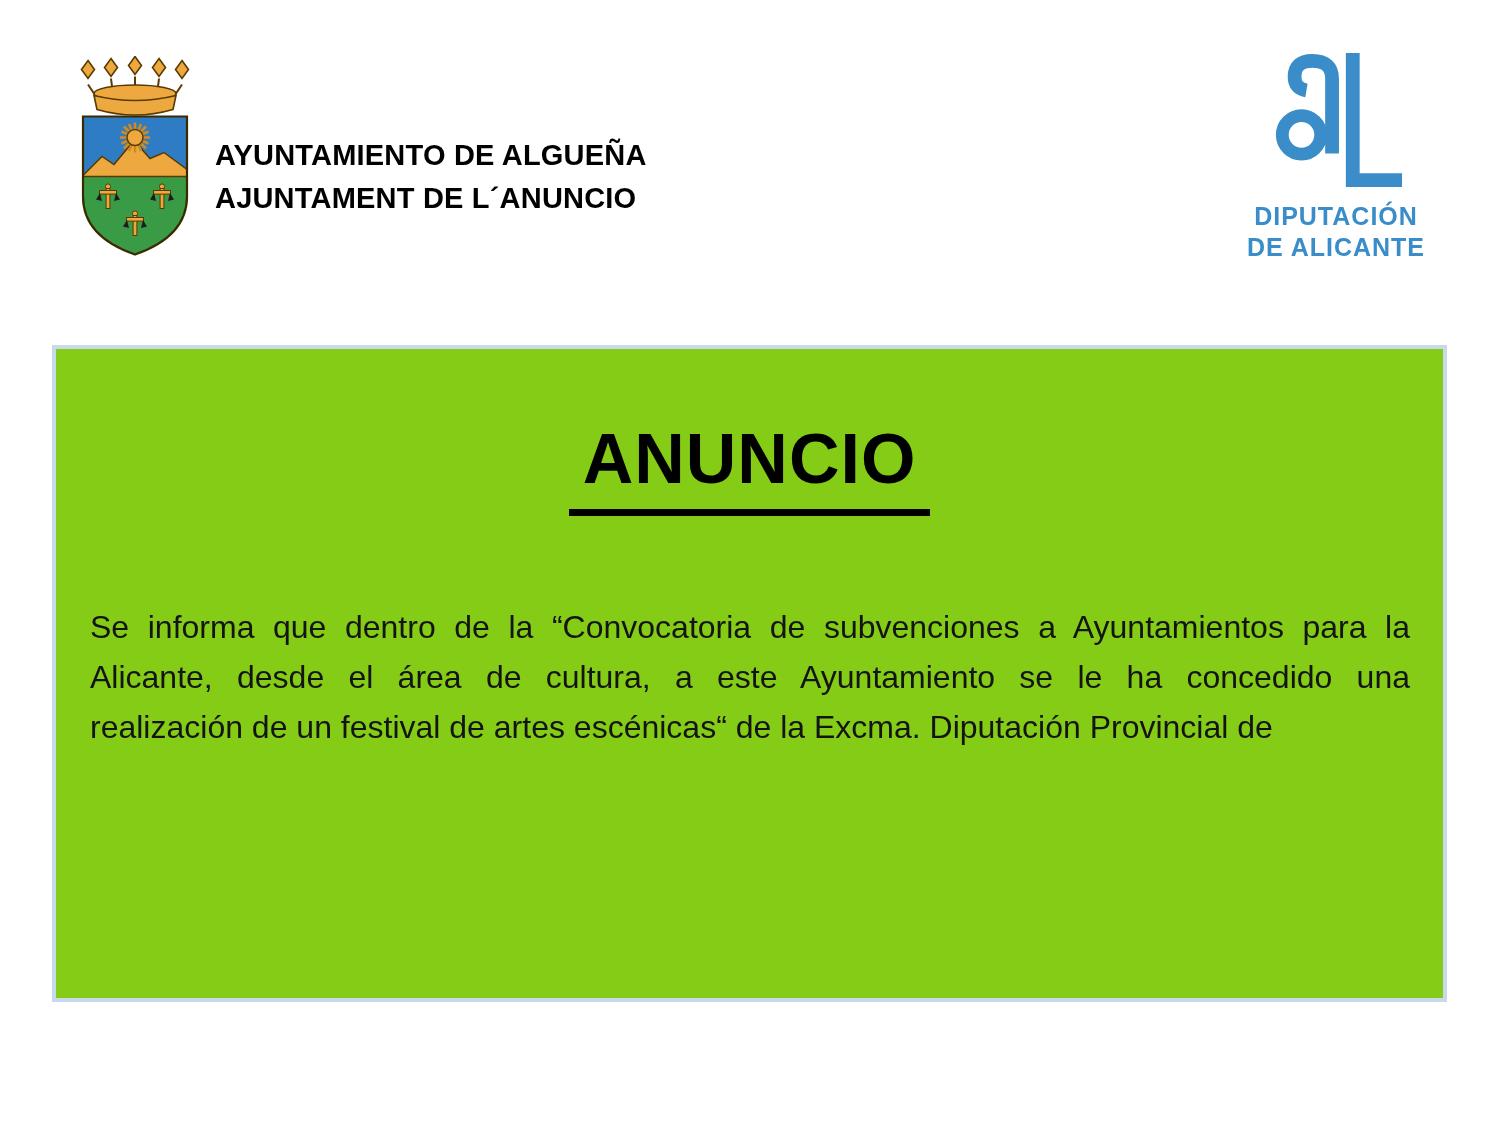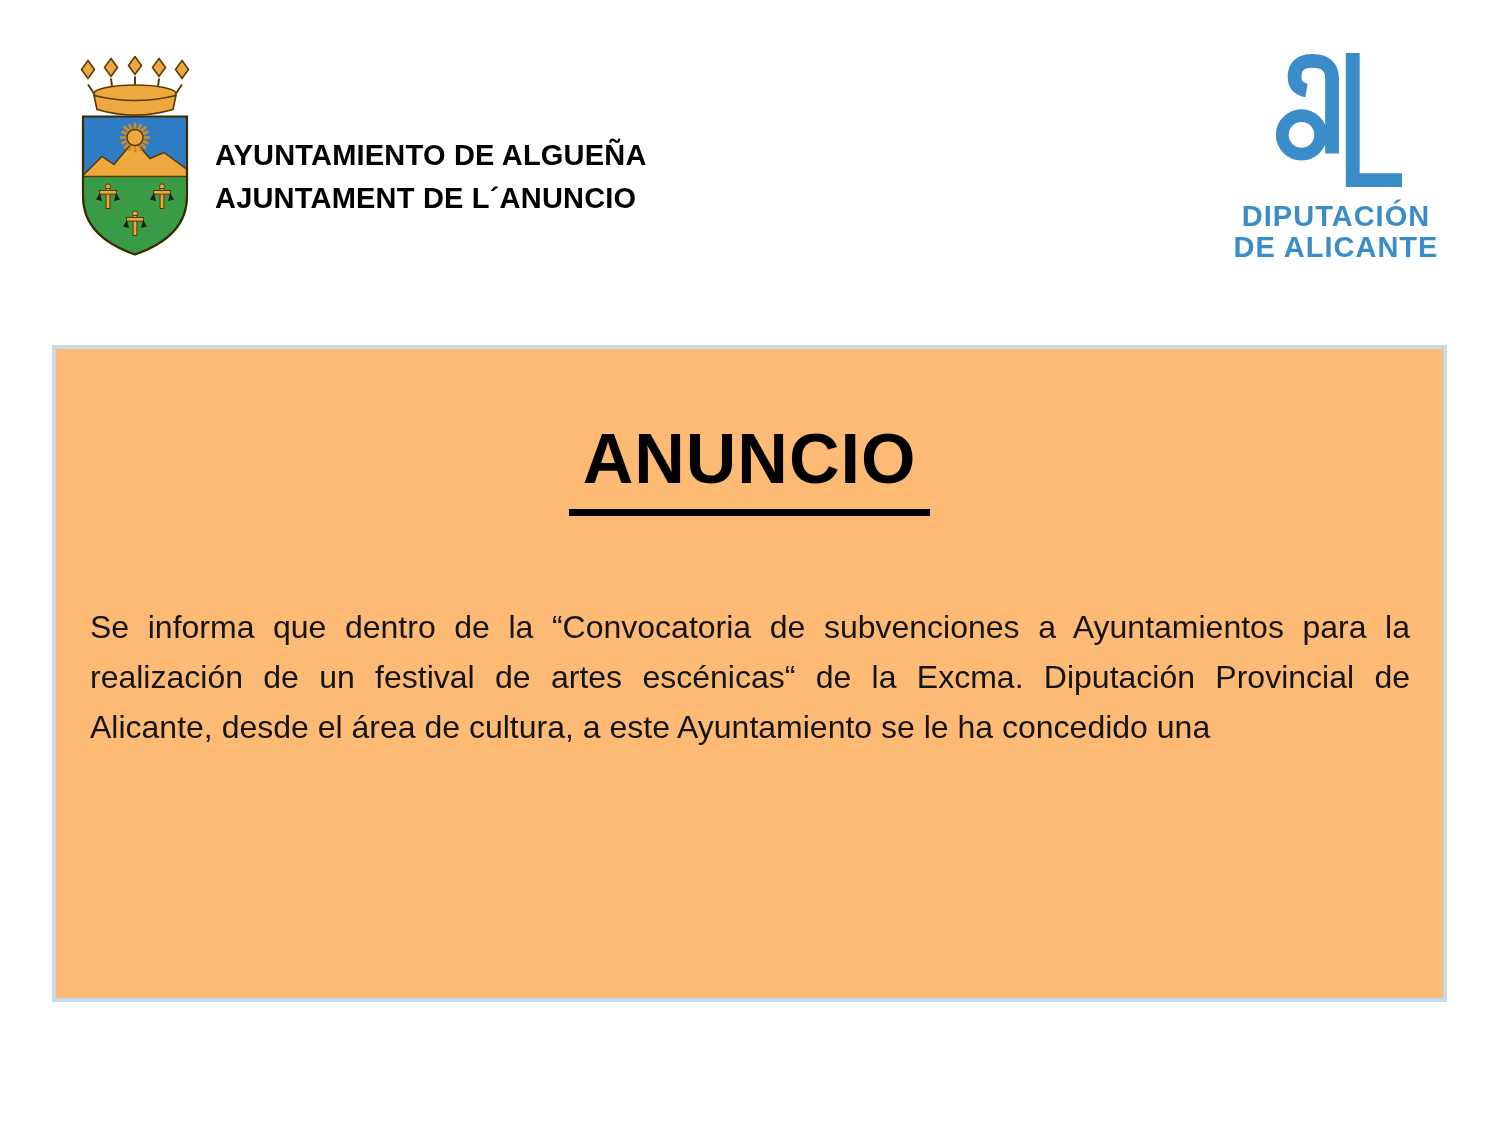--- a/index.html
+++ b/index.html
@@ -13,27 +13,27 @@
     position:absolute;left:215px;top:134px;
     font-weight:bold;font-size:29px;line-height:43px;color:#000;
     letter-spacing:0.2px;white-space:nowrap;
   }
   .dip-logo{
     position:absolute;top:50px;right:64px;width:200px;
     display:flex;flex-direction:column;align-items:center;
   }
   .dip-mark{width:138px;height:145px;}
   .dip-text{
-    margin-top:6px;text-align:center;font-weight:bold;font-size:29px;
+    margin-top:6px;text-align:center;font-weight:bold;font-size:25px;
     line-height:31px;letter-spacing:1px;white-space:nowrap;
   }
   
   .box{
     position:absolute;left:52px;top:345px;width:1395px;height:657px;
-    border:4px solid #c8d9ec;box-sizing:border-box;background:#fdba74;
+    border:4px solid #c8d9ec;box-sizing:border-box;background:#84cc16;
   }
   .title-wrap{text-align:center;margin-top:70px;}
   .title{
     display:inline-block;font-weight:bold;font-size:70px;color:#000;
     letter-spacing:1px;padding:0 14px 10px 14px;border-bottom:7px solid #000;
   }
   .body-text{
     margin:86px 33px 0 34px;font-size:32px;line-height:50px;color:#141414;
   }
   .body-line{text-align:justify;text-align-last:justify;}
@@ -114,16 +114,16 @@
     <div>DE ALICANTE</div>
   </div>
 </div>
 
 <div class="box">
   <div class="title-wrap">
     <span class="title">ANUNCIO</span>
   </div>
   <div class="body-text">
     <div class="body-line">Se informa que dentro de la “Convocatoria de subvenciones a Ayuntamientos para la</div>
+    <div class="body-line">Alicante, desde el área de cultura, a este Ayuntamiento se le ha concedido una</div>
     <div class="body-line">realización de un festival de artes escénicas“ de la Excma. Diputación Provincial de</div>
-    <div class="body-line">Alicante, desde el área de cultura, a este Ayuntamiento se le ha concedido una</div>
   </div>
 </div>
 
 </body></html>

